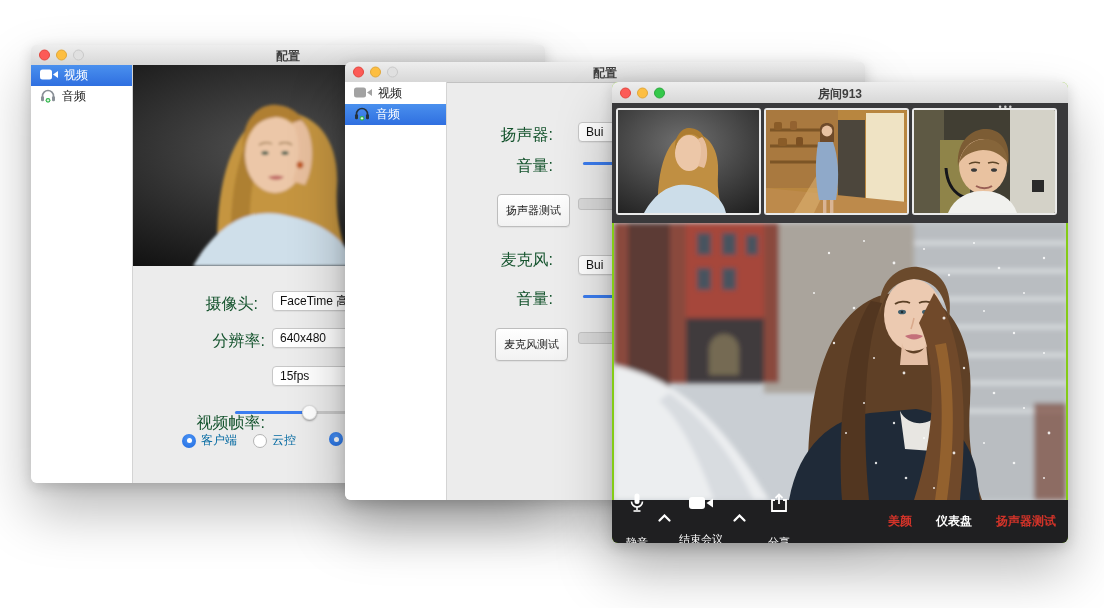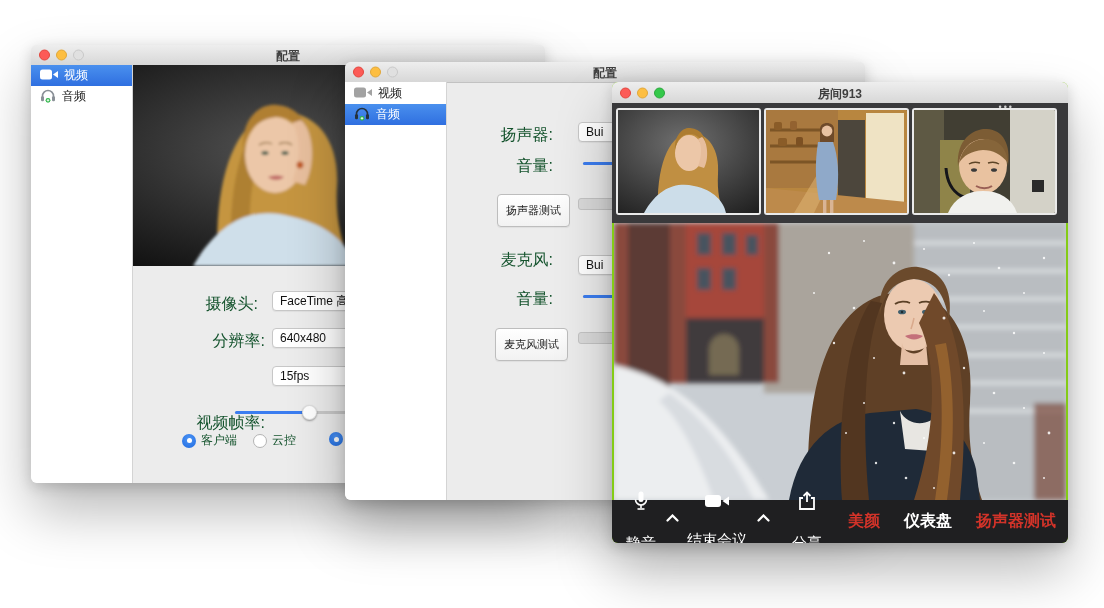--- a/index.html
+++ b/index.html
@@ -34,21 +34,21 @@
   .dd{position:absolute;height:20px;background:#fff;border:1px solid #c7c7c7;border-radius:4px;
       box-sizing:border-box;font-size:12px;color:#111;line-height:18px;padding-left:7px;
       box-shadow:0 1px 1px rgba(0,0,0,.06);}
   .dd-btn{position:absolute;right:0;top:0;bottom:0;width:16px;border-radius:0 3px 3px 0;
           background:linear-gradient(#5199f8,#2a6be5);}
   .track{position:absolute;height:3px;border-radius:2px;background:#c9c9c9;}
   .track .fill{position:absolute;left:0;top:0;height:3px;border-radius:2px;background:#3b7df0;}
   .thumbk{position:absolute;width:15px;height:15px;border-radius:50%;background:#fff;top:-6px;
           border:1px solid rgba(0,0,0,.12);box-sizing:border-box;box-shadow:0 1px 2px rgba(0,0,0,.35);}
   .radio-row{position:absolute;display:flex;gap:16px;}
-  .ritem{display:flex;align-items:center;gap:5px;font-size:12px;color:#14532d;}
+  .ritem{display:flex;align-items:center;gap:5px;font-size:12px;color:#0369a1;}
   .radio{width:14px;height:14px;border-radius:50%;background:#fff;border:1px solid #b3b3b3;
          box-sizing:border-box;position:relative;}
   .radio.on{background:radial-gradient(circle at 50% 35%,#4e95f5,#1e6ae0);border:none;}
   .radio.on::after{content:"";position:absolute;width:5px;height:5px;border-radius:50%;
                    background:#fff;left:4.5px;top:4.5px;}
   .btn{position:absolute;height:33px;background:linear-gradient(#ffffff,#f2f2f2);
        border:1px solid #bdbdbd;border-radius:4px;font-size:11px;color:#1c1c1c;
        line-height:17px;padding:0 8px;box-shadow:0 1px 1px rgba(0,0,0,.06);}
   .meter{position:absolute;width:130px;height:12px;background:#dadada;border:1px solid #c4c4c4;
          border-radius:3px;box-sizing:border-box;}
@@ -57,24 +57,24 @@
   .more{position:absolute;top:0px;right:54px;color:#d4d4d4;font-size:9px;letter-spacing:2px;line-height:9px;}
   .thumbs{position:absolute;left:4px;top:5px;display:flex;gap:3px;}
   .vthumb{width:145px;height:107px;border:2px solid #eaeaea;border-radius:3px;box-sizing:border-box;
           overflow:hidden;background:#222;}
   .vthumb svg{display:block;}
   .main-video{position:absolute;left:2px;top:141px;width:452px;height:277px;background:#1a1a1a;overflow:hidden;}
 
   .toolbar{position:absolute;left:0;right:0;top:418px;height:43px;background:#1f1f21;
            display:flex;align-items:center;padding:0 12px 0 14px;box-sizing:border-box;}
   .tgroup{display:flex;flex-direction:column;align-items:center;justify-content:center;gap:20px;
-          color:#fff;font-size:15px;}
+          color:#fff;font-size:11px;}
   .chev{margin:0 8px 10px 10px;}
   .spacer{flex:1;}
-  .rlabel{font-size:16px;font-weight:bold;margin-left:24px;color:#fff;}
+  .rlabel{font-size:12px;font-weight:bold;margin-left:24px;color:#fff;}
   .red-label{color:#d23329;}
 </style>
 </head>
 <body>
 
 <section class="win" id="win-back">
   <header class="titlebar">
     <span class="lights">
       <i class="light l-red"></i>
       <i class="light l-yellow"></i>

